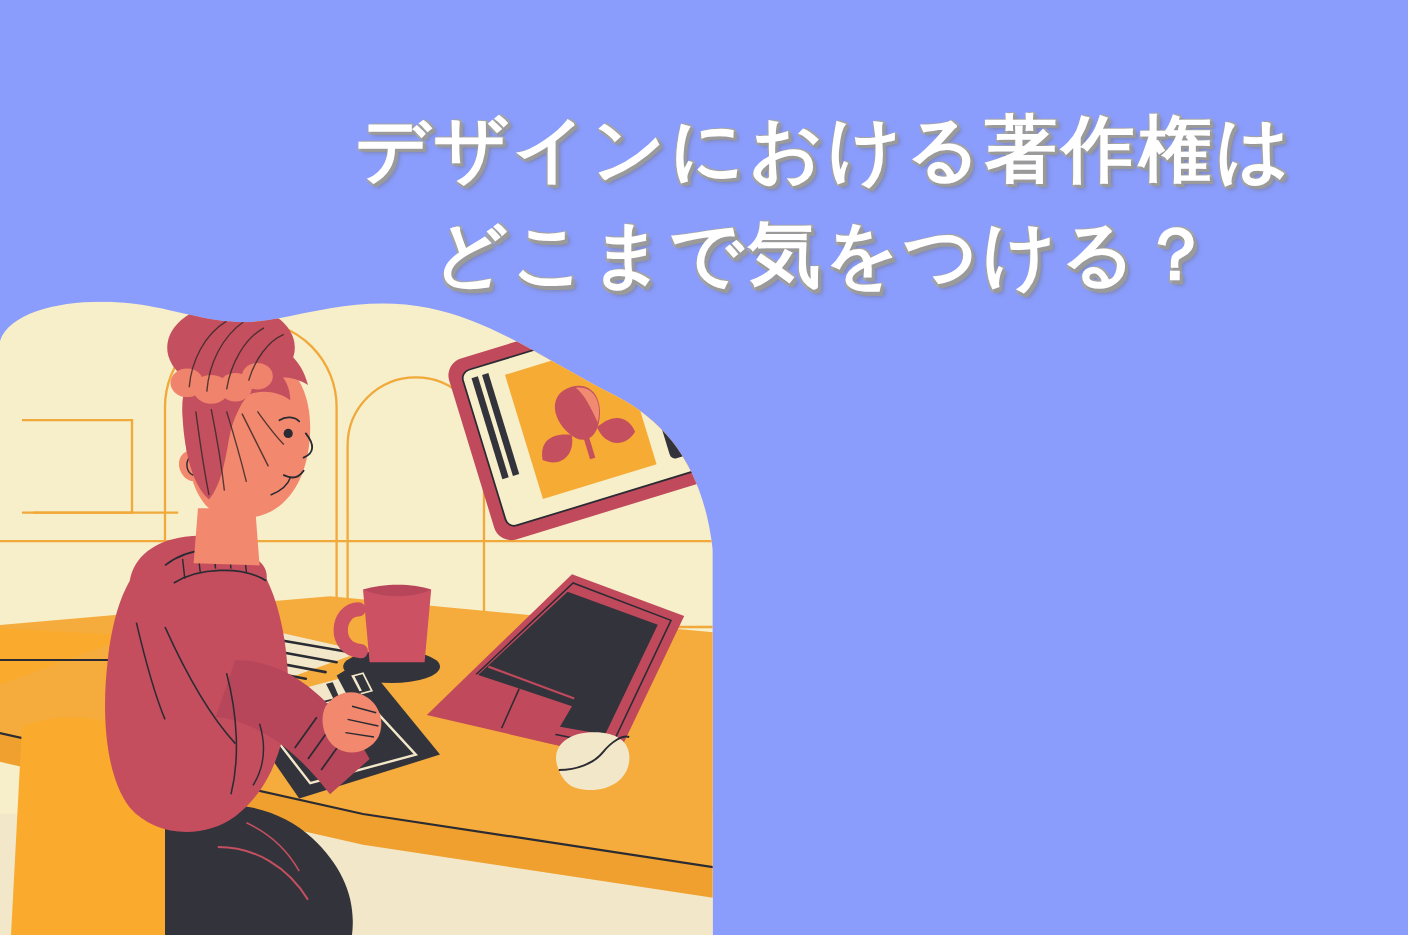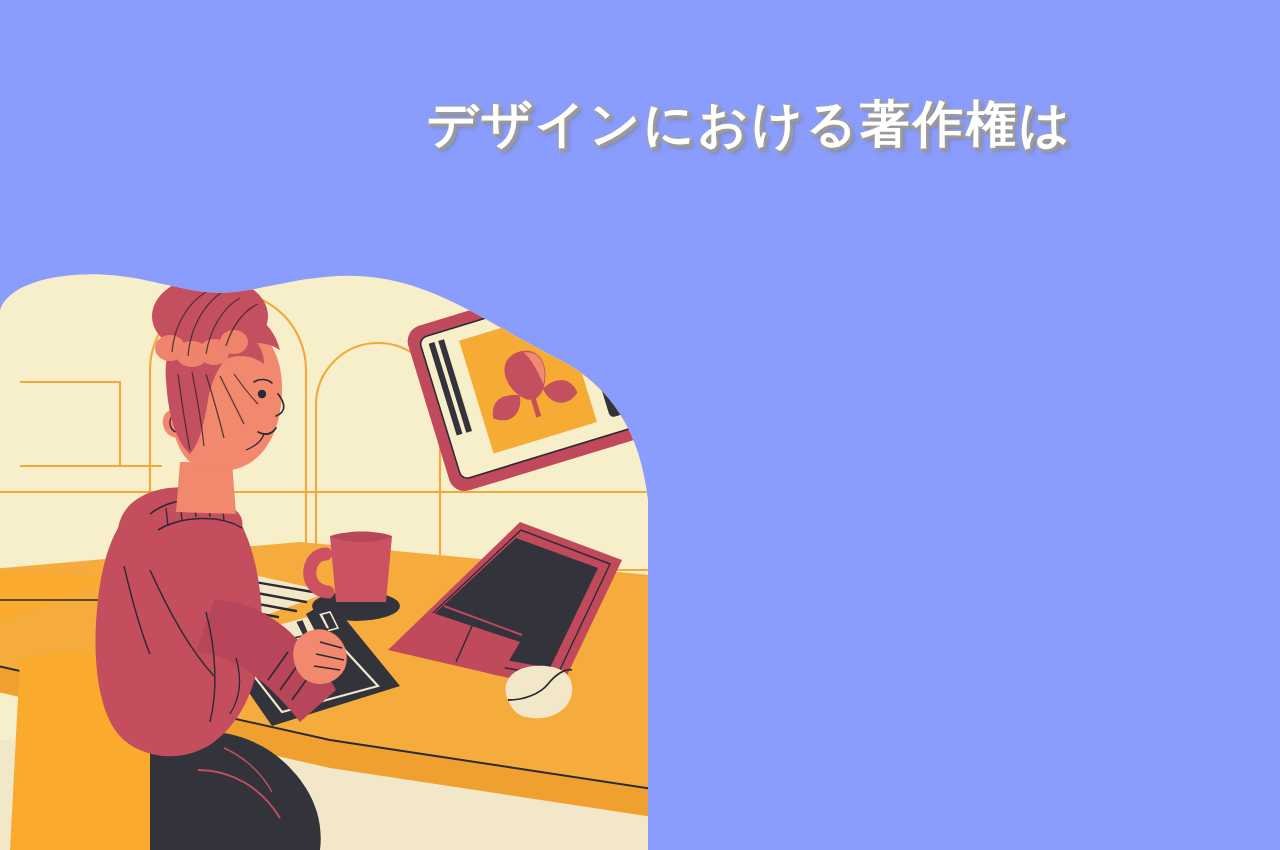--- a/index.html
+++ b/index.html
@@ -35,21 +35,21 @@
     left: 250px;
     top: 88px;
     width: 1000px;
     text-align: center;
     user-select: none;
   }
   .title-line {
     display: block;
     color: #ffffff;
     font-weight: 700;
-    font-size: 50px;
+    font-size: 66px;
     line-height: 1.45;
     letter-spacing: 0.06em;
     text-shadow:
        3px 3px 0 #9a9a9a,
        3px 2px 0 #9a9a9a,
        2px 3px 0 #9a9a9a,
       -1px 2px 0 #a5a5a5,
        2px -1px 0 #a5a5a5,
        4px 4px 4px rgba(110,110,110,0.55);
   }
@@ -271,15 +271,16 @@
             <path d="M 234,104 C 244,118 252,128 258,134"></path>
           </g>
         </g>
 
       </g>
     </svg>
   </div>
 
   <div id="title-block">
     <span class="title-line">デザインにおける著作権は</span>
+    <span class="title-line">どこまで気をつける？</span>
   </div>
 
 </div>
 
 </body></html>

